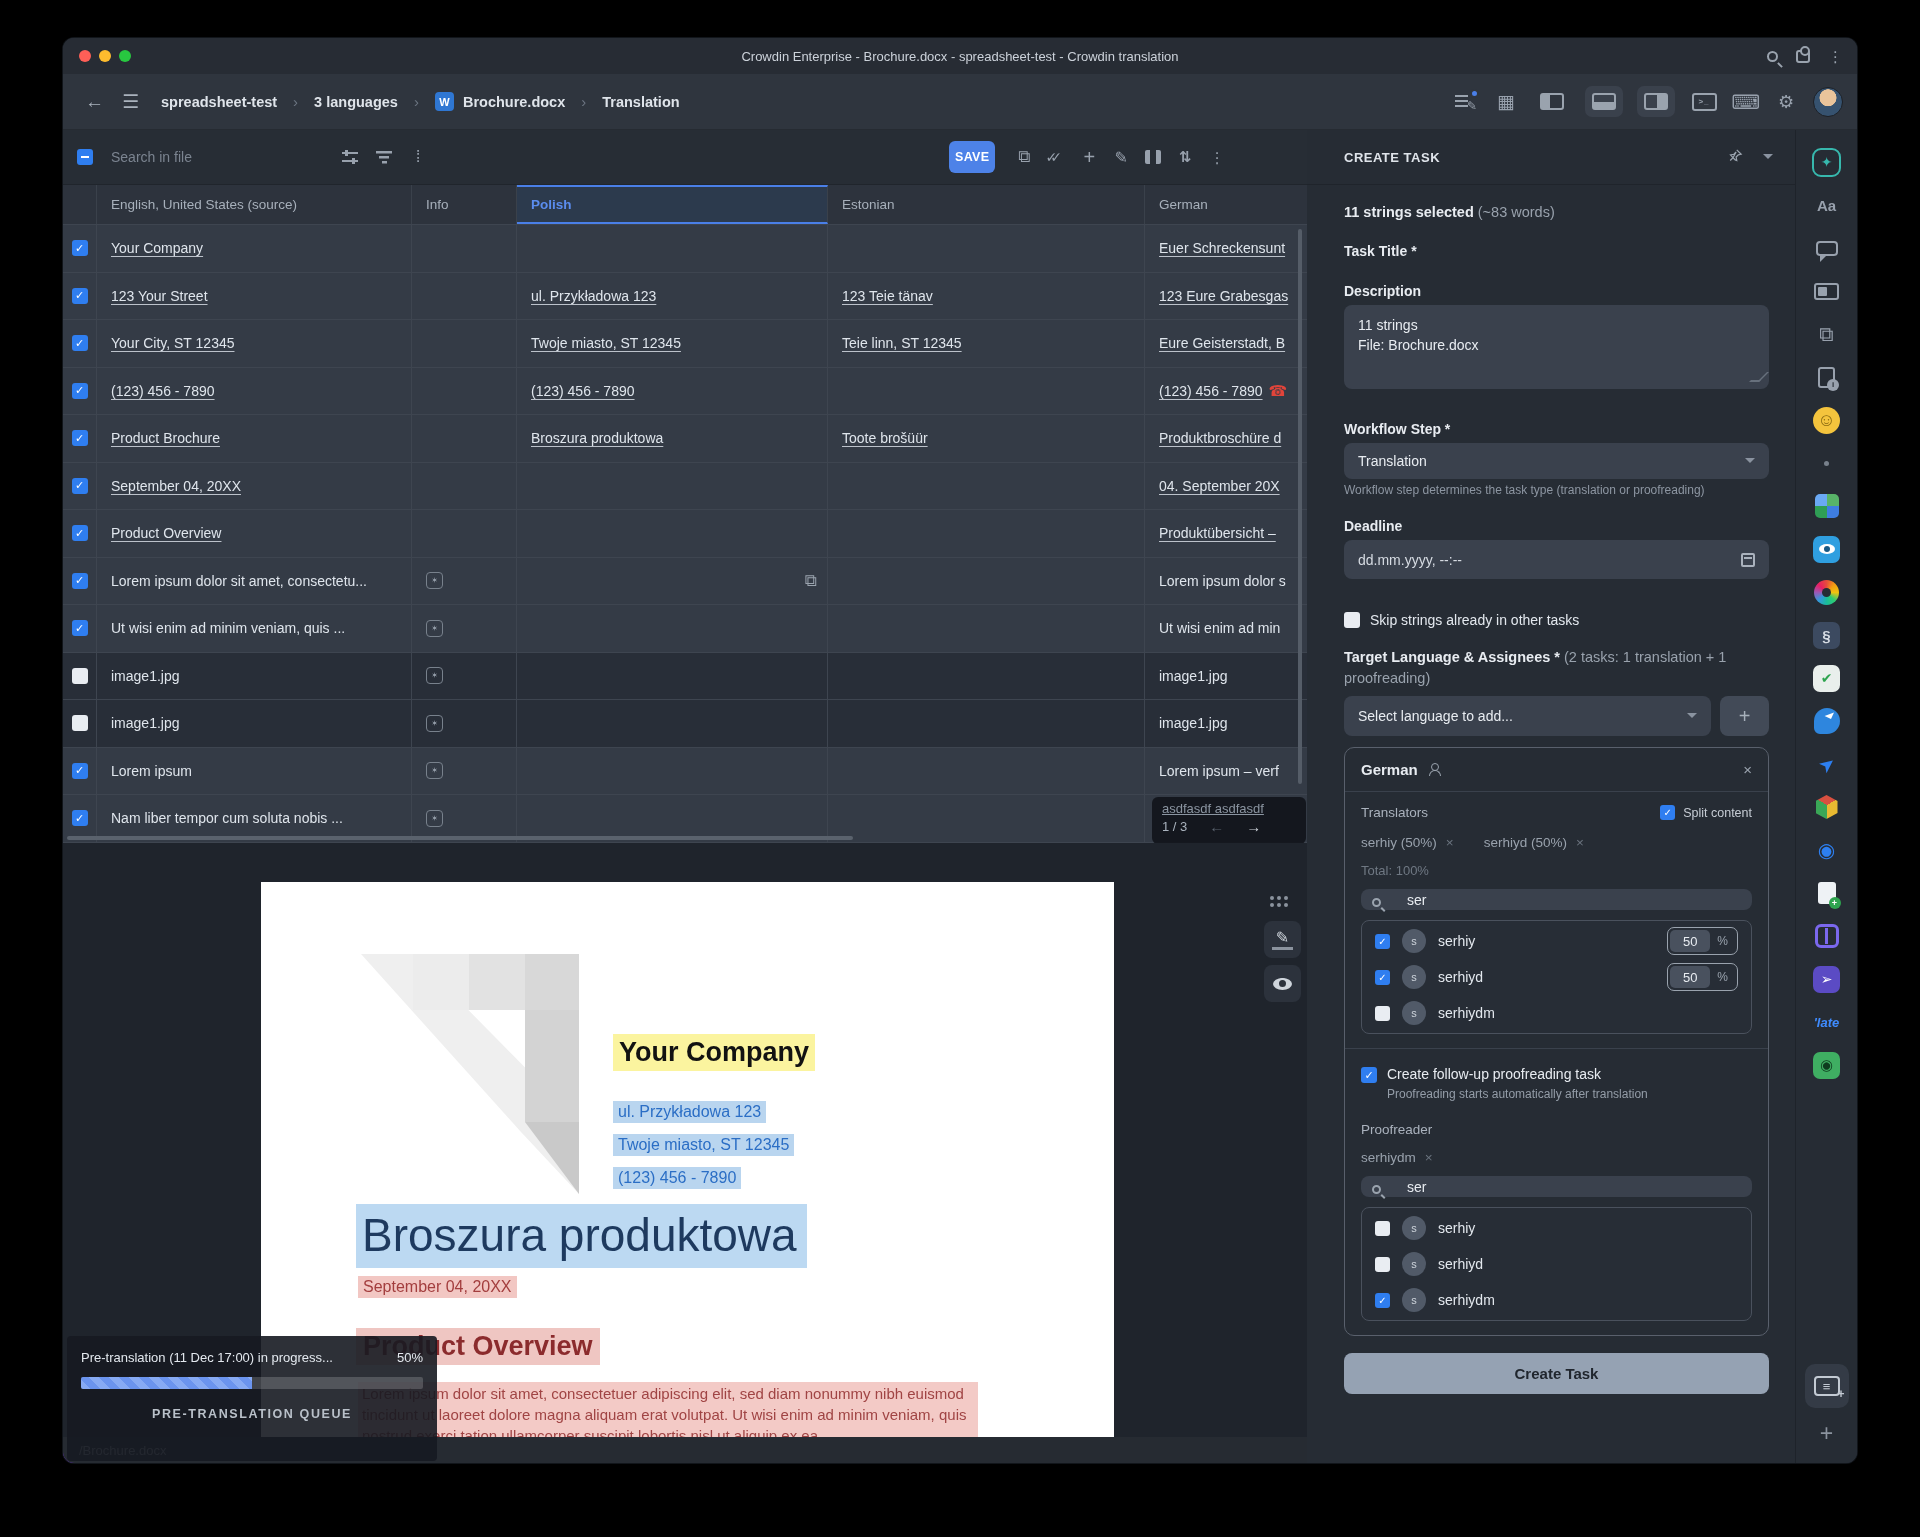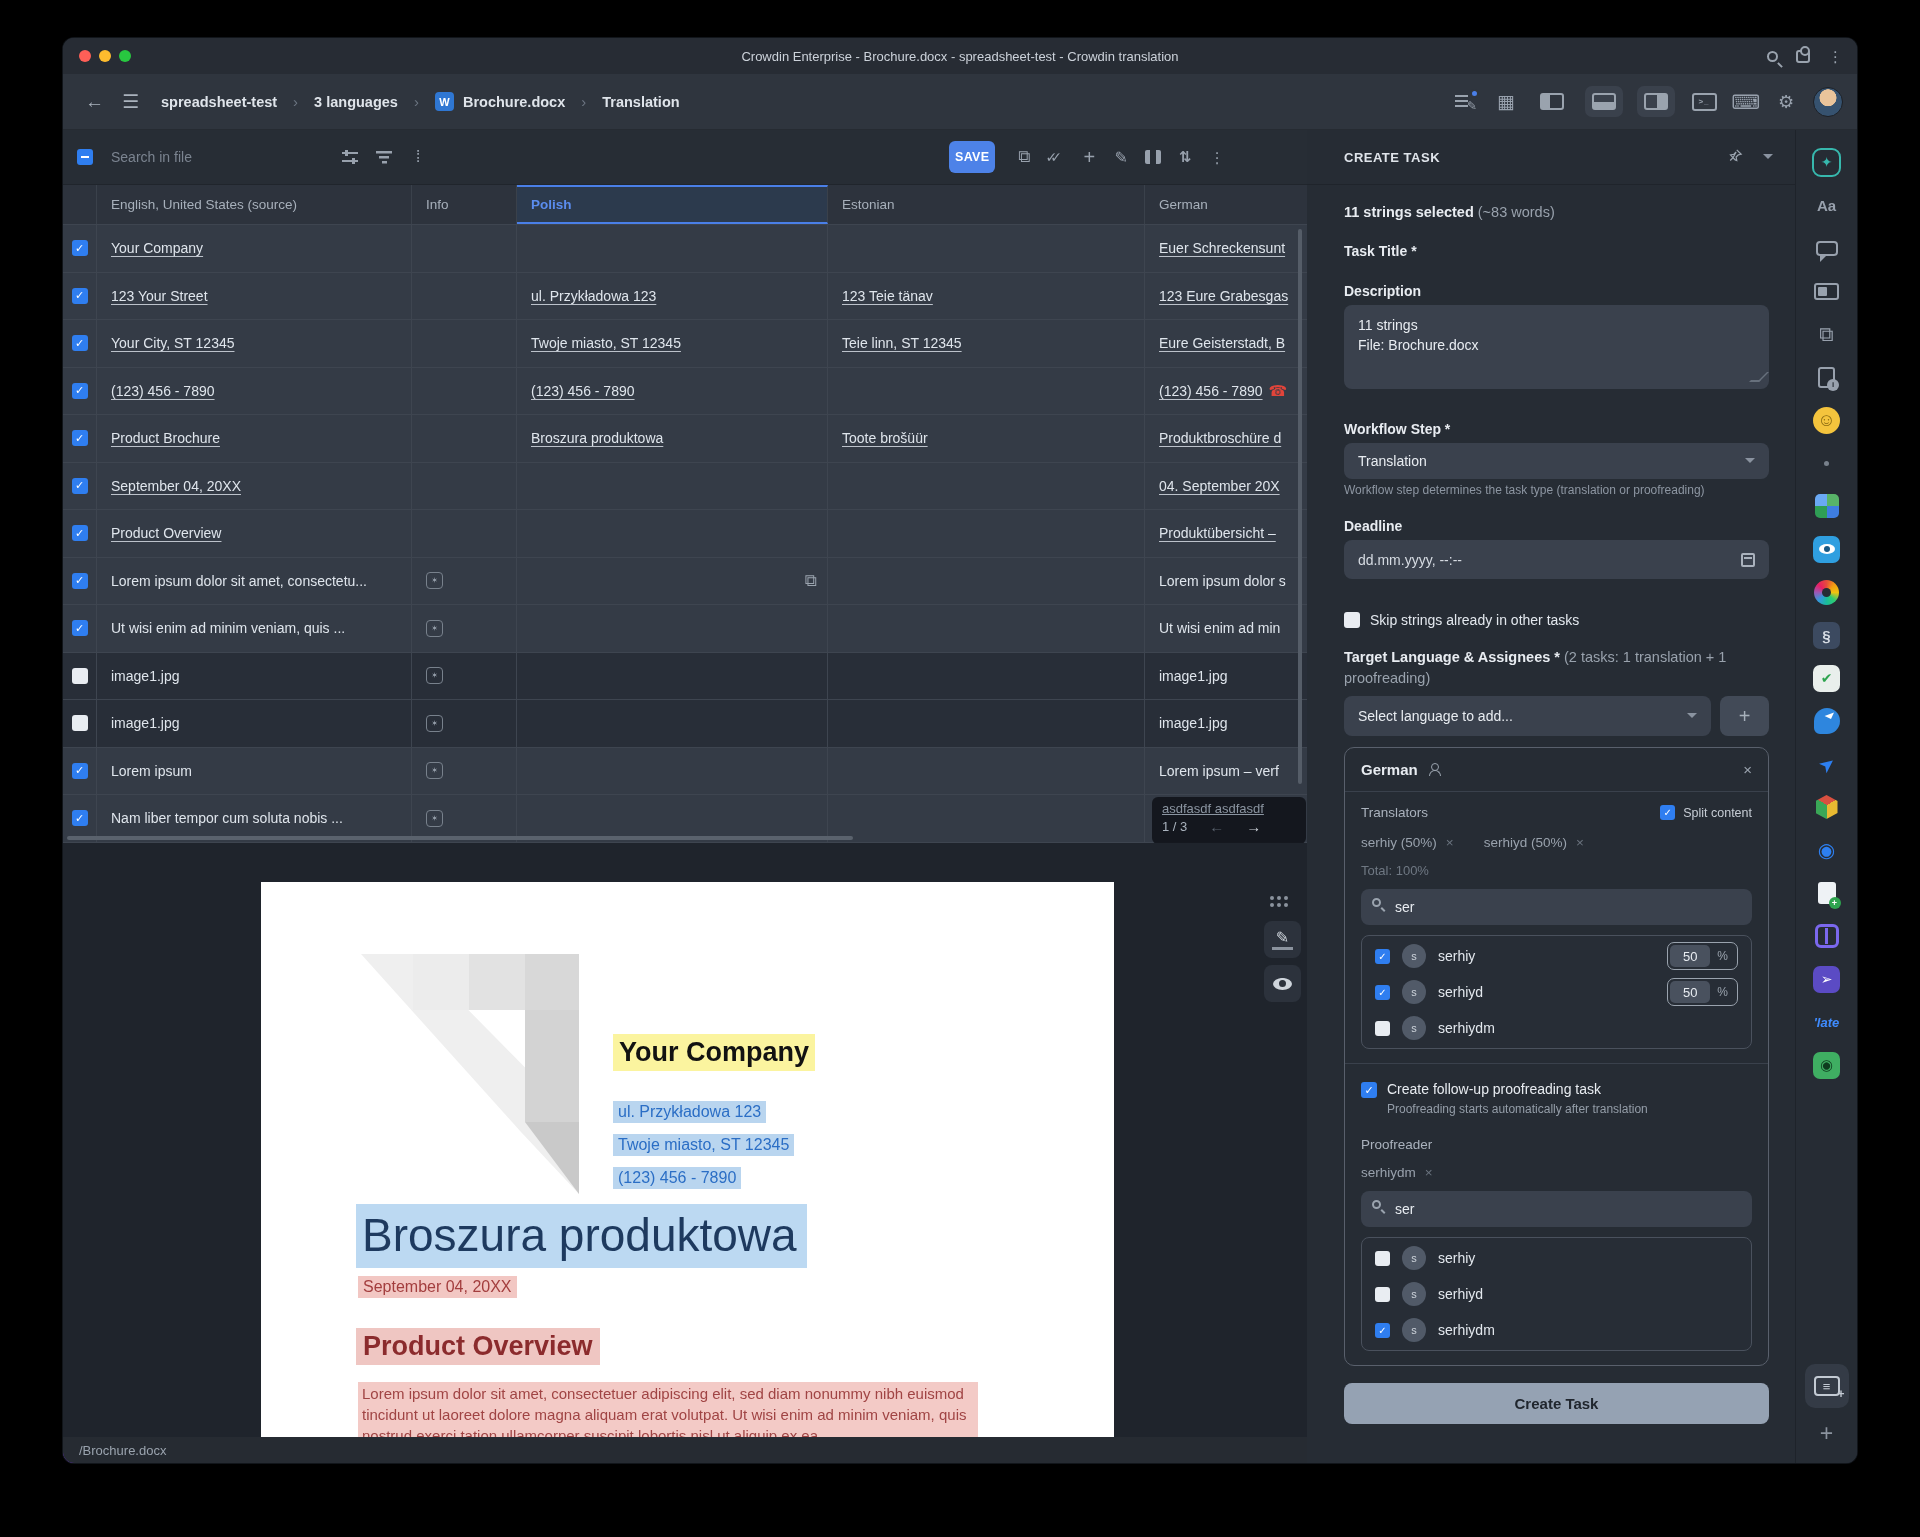--- a/index.html
+++ b/index.html
@@ -168,21 +168,21 @@
   .gcbody{padding:13px 16px 14px;}
   .trow2{display:flex;align-items:center;}
   .translators{color:#aab2bd;font-size:13.5px;}
   .splitwrap{margin-left:auto;display:flex;align-items:center;gap:8px;color:#c6ccd4;font-size:12.5px;cursor:pointer;}
   .cb.sm{width:15px;height:15px;font-size:10px;}
   .chips{display:flex;gap:30px;margin-top:15px;}
   .chip{color:#99a2ad;font-size:13.5px;display:flex;gap:9px;align-items:center;}
   .chip .x{color:#6b747f;cursor:pointer;}
   .total{color:#6f7883;font-size:13px;margin-top:13px;}
   .searchbox{position:relative;margin-top:11px;}
-  .searchbox .finput{height:36px;padding-left:34px;}
+  .searchbox .finput{height:21px;padding-left:46px;}
   .magsm{position:absolute;left:11px;top:9px;width:9px;height:9px;border:2px solid #9aa3ae;border-radius:50%;}
   .magsm::after{content:"";position:absolute;width:2px;height:5px;background:#9aa3ae;left:8px;top:7px;transform:rotate(-45deg);}
   .userlist{margin-top:10px;border:1px solid #4a515d;border-radius:8px;padding:2px 0;background:#272d36;}
   .urow{display:flex;align-items:center;gap:12px;padding:6px 13px;height:36px;}
   .uav{width:24px;height:24px;border-radius:50%;background:#515a68;color:#cfd5dc;font-size:11px;
     display:flex;align-items:center;justify-content:center;flex:none;}
   .uname{color:#e3e8ee;font-size:14px;flex:1;}
   .pct{display:flex;align-items:center;border:1.5px solid #9aa3ae;border-radius:7px;height:28px;padding:2px;}
   .pct input{width:40px;height:22px;background:#49515e;border:none;border-radius:5px;color:#e8ecf1;
     font-size:13px;text-align:center;outline:none;font-family:inherit;}
@@ -581,20 +581,30 @@
       </div>
       <span class="pv-dots"></span>
       <div class="pv-btn pv-edit">
           <span>✎</span>
         </div>
       <div class="pv-btn pv-eye">
           <span class="eyeshape"></span>
         </div>
     </div>
 
+    <div class="toast">
+      <div class="toastrow">
+        <span>Pre-translation (11 Dec 17:00) in progress...</span>
+        <span>50%</span>
+      </div>
+      <div class="progress">
+          <div class="pfill"></div>
+        </div>
+      <div class="queue">PRE-TRANSLATION QUEUE</div>
+    </div>
 
     <div class="statusbar">
       <span>/Brochure.docx</span>
     </div>
   </div>
 
   <div class="panel">
     <div class="panelhead">
       <span class="paneltitle">CREATE TASK</span>
       <span class="pin">

